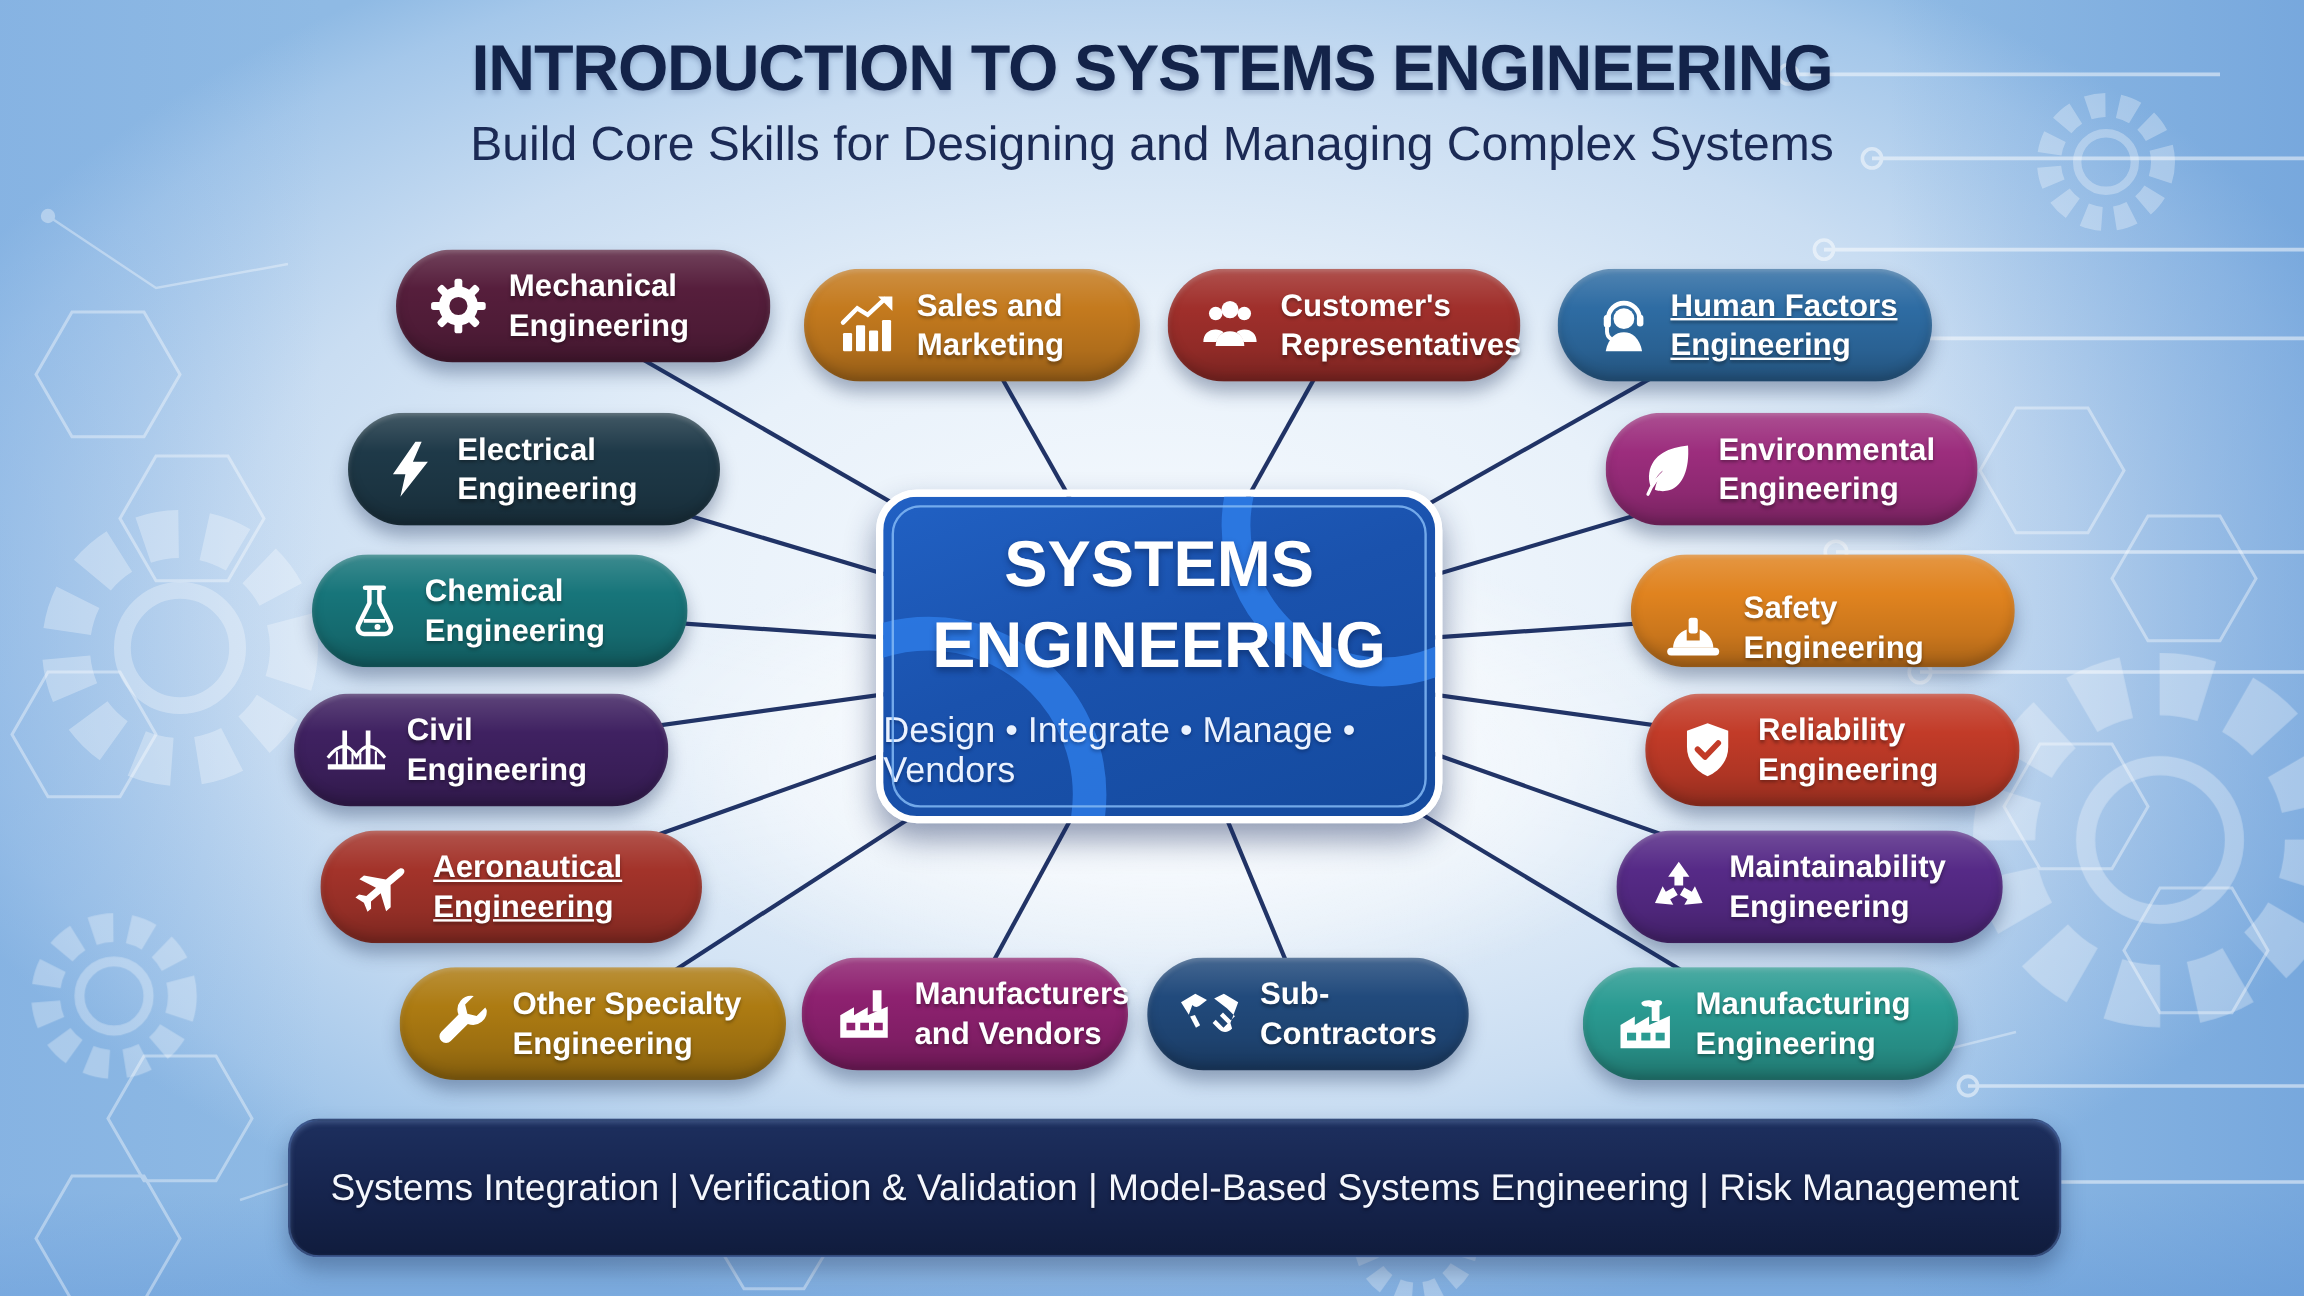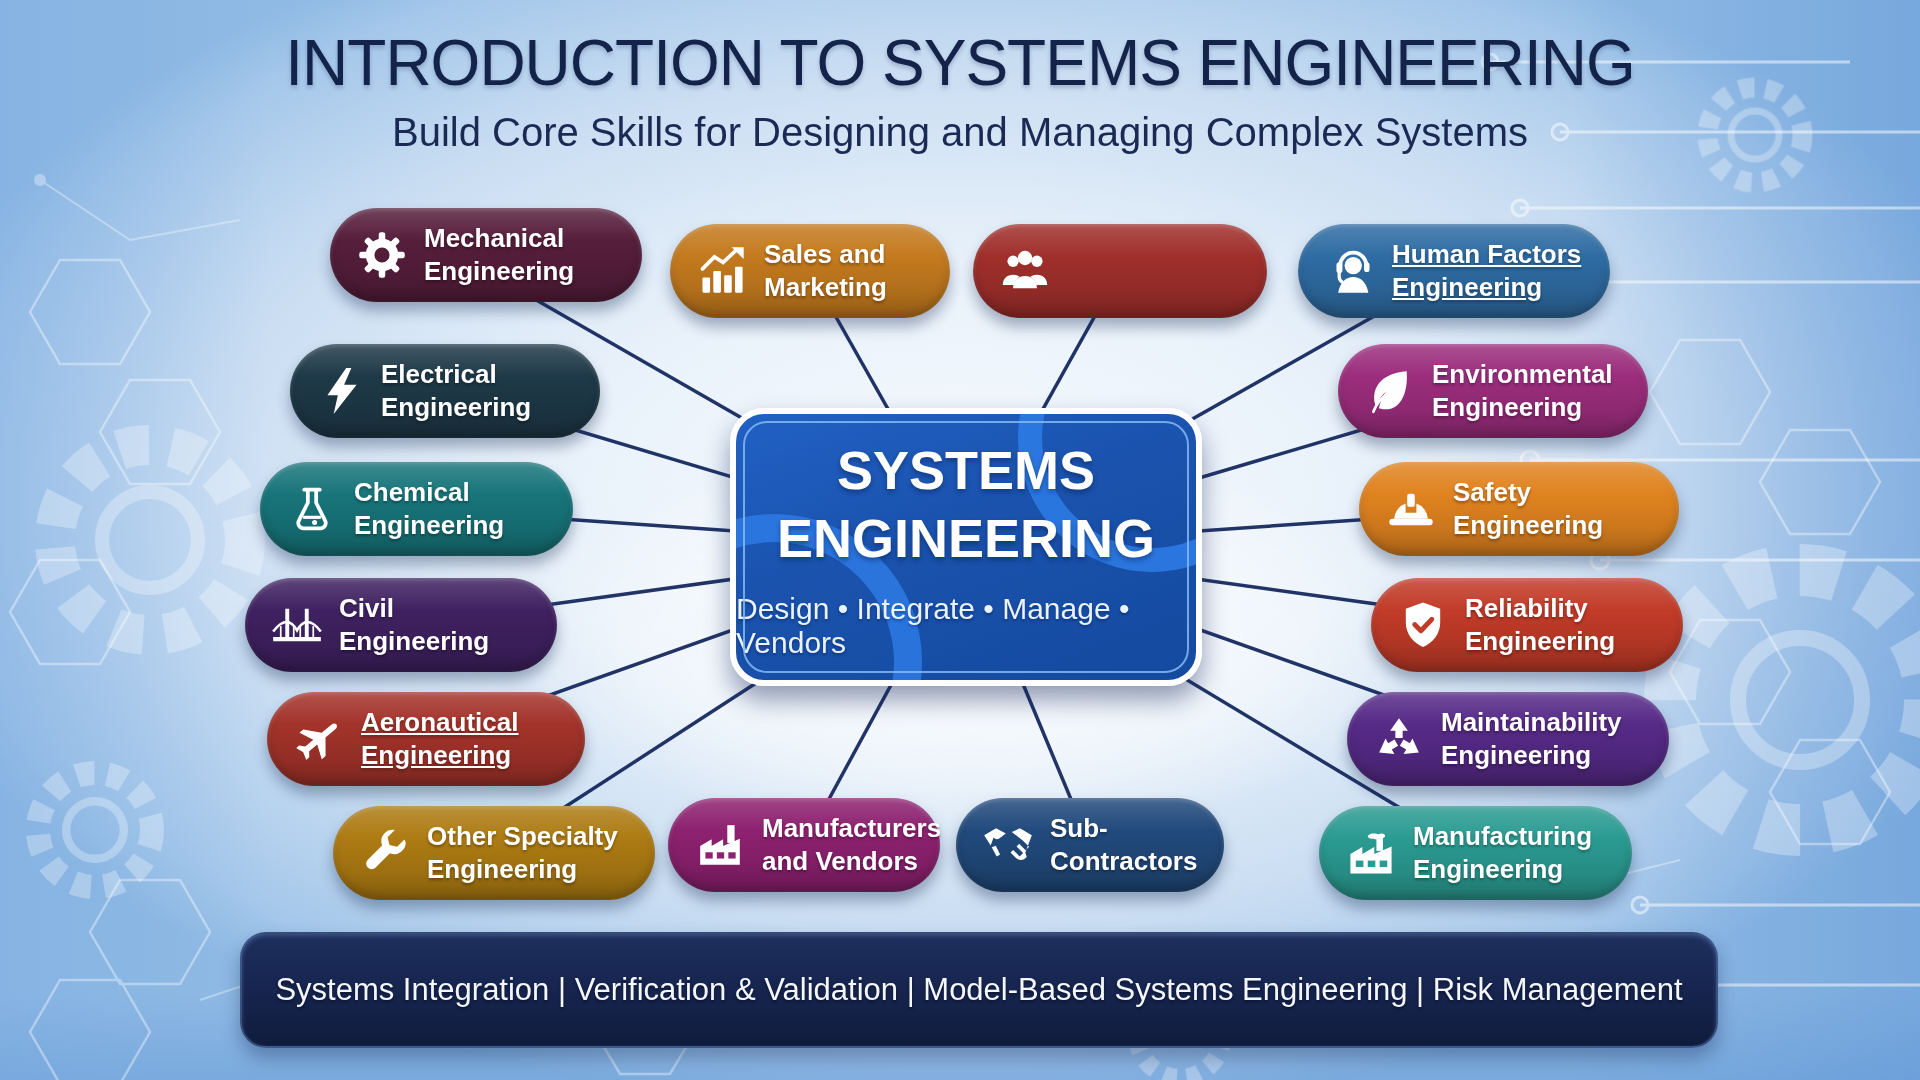--- a/index.html
+++ b/index.html
@@ -8,21 +8,21 @@
     background:
       linear-gradient(90deg, rgba(120,168,224,.38) 0%, rgba(120,168,224,0) 14%, rgba(120,168,224,0) 82%, rgba(96,150,214,.5) 100%),
       linear-gradient(0deg, rgba(96,150,214,.45) 0%, rgba(96,150,214,0) 8%),
       radial-gradient(ellipse 1100px 620px at 50% 46%, #f6fafe 0%, #e8f1fa 38%, #c9ddf2 70%, #a4c7ea 92%, #8fbae4 100%);}
   .bgsvg{position:absolute;left:0;top:0;z-index:0;}
   .glow{position:absolute;left:380px;top:380px;width:1180px;height:520px;z-index:1;
     background:radial-gradient(ellipse 590px 260px at 50% 50%, rgba(255,255,255,.85) 0%, rgba(255,255,255,.35) 55%, rgba(255,255,255,0) 78%);}
   .lines{position:absolute;left:0;top:0;z-index:2;}
 
   .header{position:absolute;left:0;top:26px;width:1920px;text-align:center;z-index:4;}
-  .title{font-size:64px;font-weight:400;letter-spacing:-1px;color:#132349;margin:0;
+  .title{font-size:54px;font-weight:700;letter-spacing:-1px;color:#132349;margin:0;
     text-shadow:0 3px 4px rgba(30,50,100,.25);}
   .subtitle{font-size:40px;font-weight:500;color:#1b2a55;margin-top:10px;}
 
   .pill{position:absolute;height:94px;border-radius:48px;display:flex;align-items:center;gap:16px;
     padding:0 18px 0 26px;box-sizing:border-box;z-index:3;color:#fff;
     background-image:linear-gradient(180deg, rgba(255,255,255,.16) 0%, rgba(255,255,255,0) 35%, rgba(0,0,0,.10) 72%, rgba(0,0,0,.26) 100%);
     box-shadow:0 9px 14px rgba(20,40,80,.35), inset 0 -4px 10px rgba(0,0,0,.18), inset 0 2px 4px rgba(255,255,255,.22);}
   .pill .icon{width:52px;height:52px;flex:0 0 52px;display:flex;align-items:center;justify-content:center;}
   .pill .txt{font-size:26px;font-weight:700;line-height:33px;text-shadow:0 2px 3px rgba(0,0,0,.35);}
   .pill .txt span{display:block;}
@@ -295,20 +295,24 @@
     <span class="icon">
       <svg width="52" height="52" viewBox="0 0 48 48" fill="#fff">
         <circle cx="13" cy="15" r="5.2"></circle>
           <circle cx="35" cy="15" r="5.2"></circle>
           <circle cx="24" cy="12" r="6.6"></circle>
         <path d="M3.5 37c0-6 4-9.6 9.5-9.6 2.3 0 4.4.7 6 2A14 14 0 0 0 13.5 37z"></path>
         <path d="M44.5 37c0-6-4-9.6-9.5-9.6-2.3 0-4.4.7-6 2A14 14 0 0 1 34.5 37z"></path>
         <path d="M13 40c0-7.2 4.8-11.4 11-11.4S35 32.8 35 40z"></path>
       </svg>
     </span>
+    <span class="txt">
+        <span>Customer's</span>
+        <span>Representatives</span>
+      </span>
   </div>
 
   <div class="pill p-human" style="background-color: rgb(46, 108, 163); text-decoration: underline;">
     <span class="icon">
       <svg width="52" height="52" viewBox="0 0 48 48">
         <circle cx="27" cy="19" r="8" fill="#fff"></circle>
         <path d="M13 44c2-10 7.5-14.5 14-14.5S39 34 41 44z" fill="#fff"></path>
         <path d="M15 19a12 12 0 0 1 24 0" stroke="#fff" stroke-width="3.6" fill="none"></path>
         <rect x="11.5" y="16" width="5.5" height="10" rx="2.7" fill="#fff"></rect>
         <rect x="37" y="16" width="5" height="9" rx="2.5" fill="#fff"></rect>
@@ -327,21 +331,21 @@
         <path fill="#fff" d="M40 5C25 6.5 11.5 12 9 27c-1.2 7.5 2.2 13 2.2 13s1.3-9.5 8.8-15c-5.5 7.5-6.5 15.5-6.5 15.5s5.5 2.3 12 .2C35.5 37.5 41.5 24 40 5z"></path>
         <path d="M8 44c3-8 8-14 16-20" stroke="#fff" stroke-width="2.6" fill="none" stroke-linecap="round"></path>
       </svg>
     </span>
     <span class="txt">
         <span>Environmental</span>
         <span>Engineering</span>
       </span>
   </div>
 
-  <div class="pill p-safety" style="background-color: rgb(224, 131, 31);">
+  <div class="pill p-safety" style="background-color: rgb(224, 131, 31); align-items: flex-end;">
     <span class="icon">
       <svg width="52" height="52" viewBox="0 0 48 48" fill="#fff">
         <path d="M8.5 33a15.5 15.5 0 0 1 10.5-14v8.5h10V19A15.5 15.5 0 0 1 39.5 33z"></path>
         <rect x="20.5" y="10" width="7" height="12" rx="2"></rect>
         <rect x="4" y="33" width="40" height="6" rx="3"></rect>
       </svg>
     </span>
     <span class="txt">
         <span>Safety</span>
         <span>Engineering</span>

